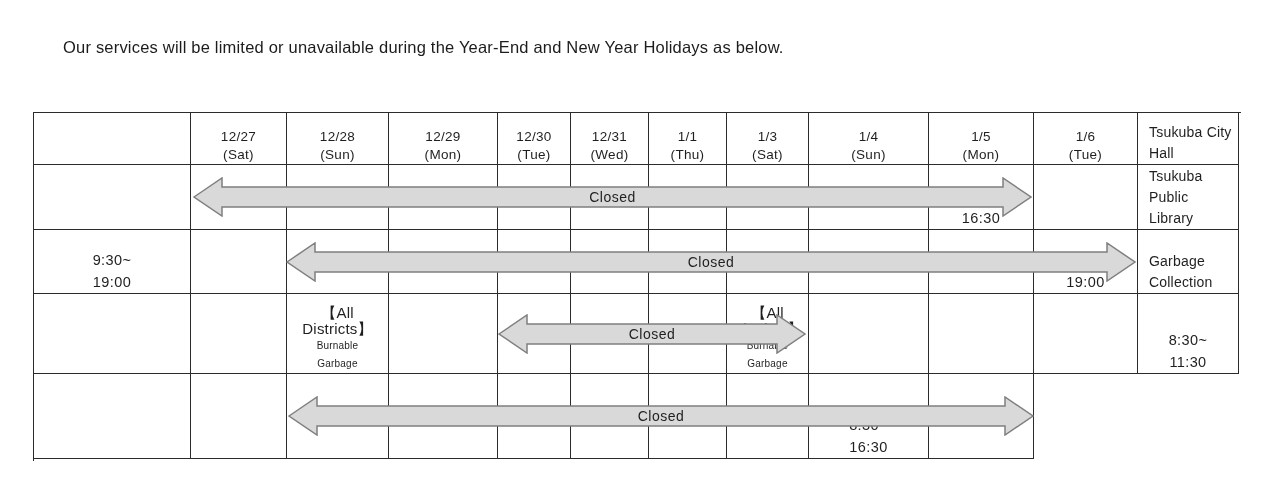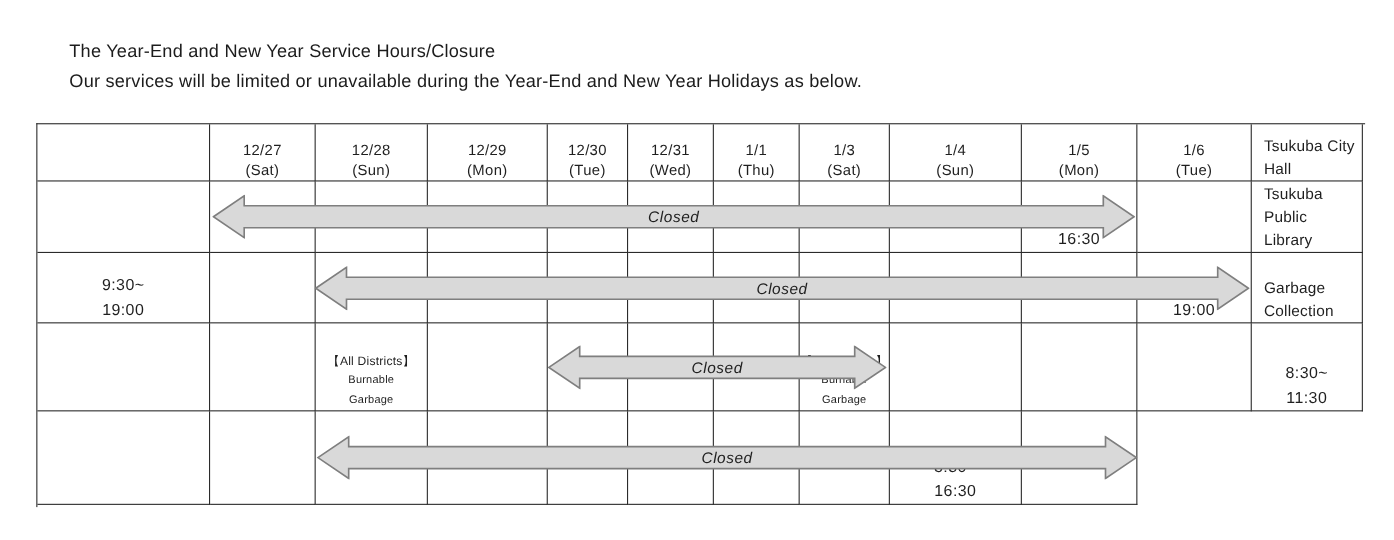--- a/index.html
+++ b/index.html
@@ -16,40 +16,39 @@
               grid-template-columns:157px 96px 102px 109px 73px 78px 78px 82px 120px 105px 104px 101px;
               grid-template-rows:52px 65px 64px 80px 85px; }
   .c { border-right:1.5px solid #2b2b2b; border-bottom:1.5px solid #2b2b2b;
        display:flex; flex-direction:column; align-items:center; justify-content:flex-end;
        text-align:center; overflow:hidden; }
   .name-cell { align-items:flex-start; text-align:left; padding-left:11px; padding-right:0;
                font-size:14px; line-height:21px; white-space:pre-line; letter-spacing:0.2px; }
   .hdr-date { font-size:13.5px; line-height:18px; letter-spacing:0.3px; }
   .hdr-day  { font-size:13.5px; line-height:18px; letter-spacing:0.3px; }
   .hours { font-size:14.5px; line-height:22px; white-space:pre-line; letter-spacing:0.4px;margin-top:32px; }
-  .note-bracket { font-size:11px; line-height:16px; letter-spacing:0.2px; }
+  .note-bracket { font-size:15px; line-height:16px; letter-spacing:0.2px; }
   .note-item { font-size:10px; line-height:18px; white-space:pre-line; letter-spacing:0.2px; }
 
-  .overlay { position:absolute; left:0; top:0; width:100%; height:100%; z-index:2; pointer-events:none;font-style:italic; }
+  .overlay { position:absolute; left:0; top:0; width:100%; height:100%; z-index:2; pointer-events:none; }
   .arrow { position:absolute; height:40px; display:flex; align-items:center; justify-content:center; }
   .arrow svg { position:absolute; left:0; top:0; }
   .arrow-label { position:relative; z-index:1; font-size:14px; letter-spacing:0.5px; color:#1f1f1f; }
 
   .arrow-cityhall { left:159px; top:64px;  width:839px; }
   .arrow-library  { left:252px; top:129px; width:850px; }
   .arrow-garbage  { left:464px; top:201px; width:308px; }
   .arrow-sustaina { left:254px; top:283px; width:746px; }
 </style>
 </head>
 <body>
 
 <div class="page">
 
   <div class="title-block">
-    <div class="title-line">The Year-End and New Year Service Hours/Closure</div>
     <div class="title-line">Our services will be limited or unavailable during the Year-End and New Year Holidays as below.</div>
   </div>
 
   <div class="schedule">
 
     <div class="c"></div>
     <div class="c">
         <span class="hdr-date">12/27</span>
         <span class="hdr-day">(Sat)</span>
       </div>

